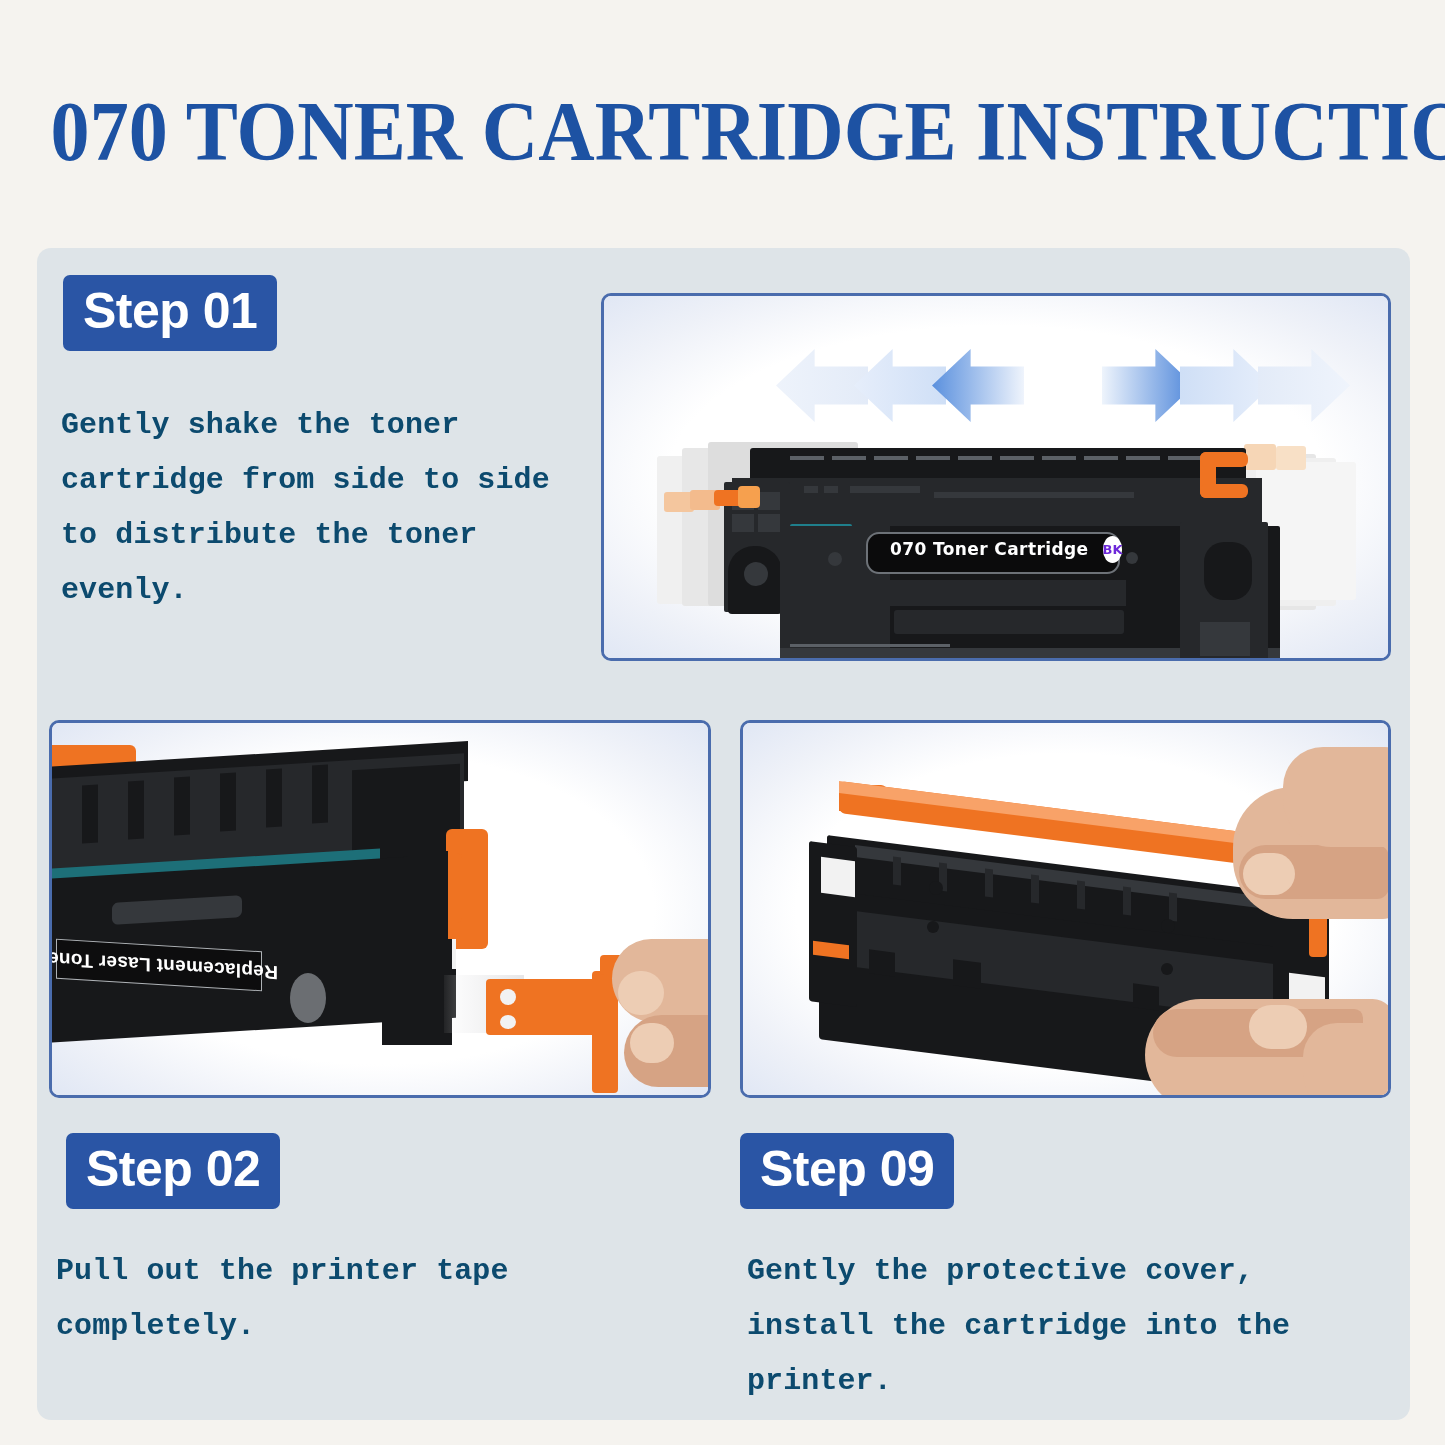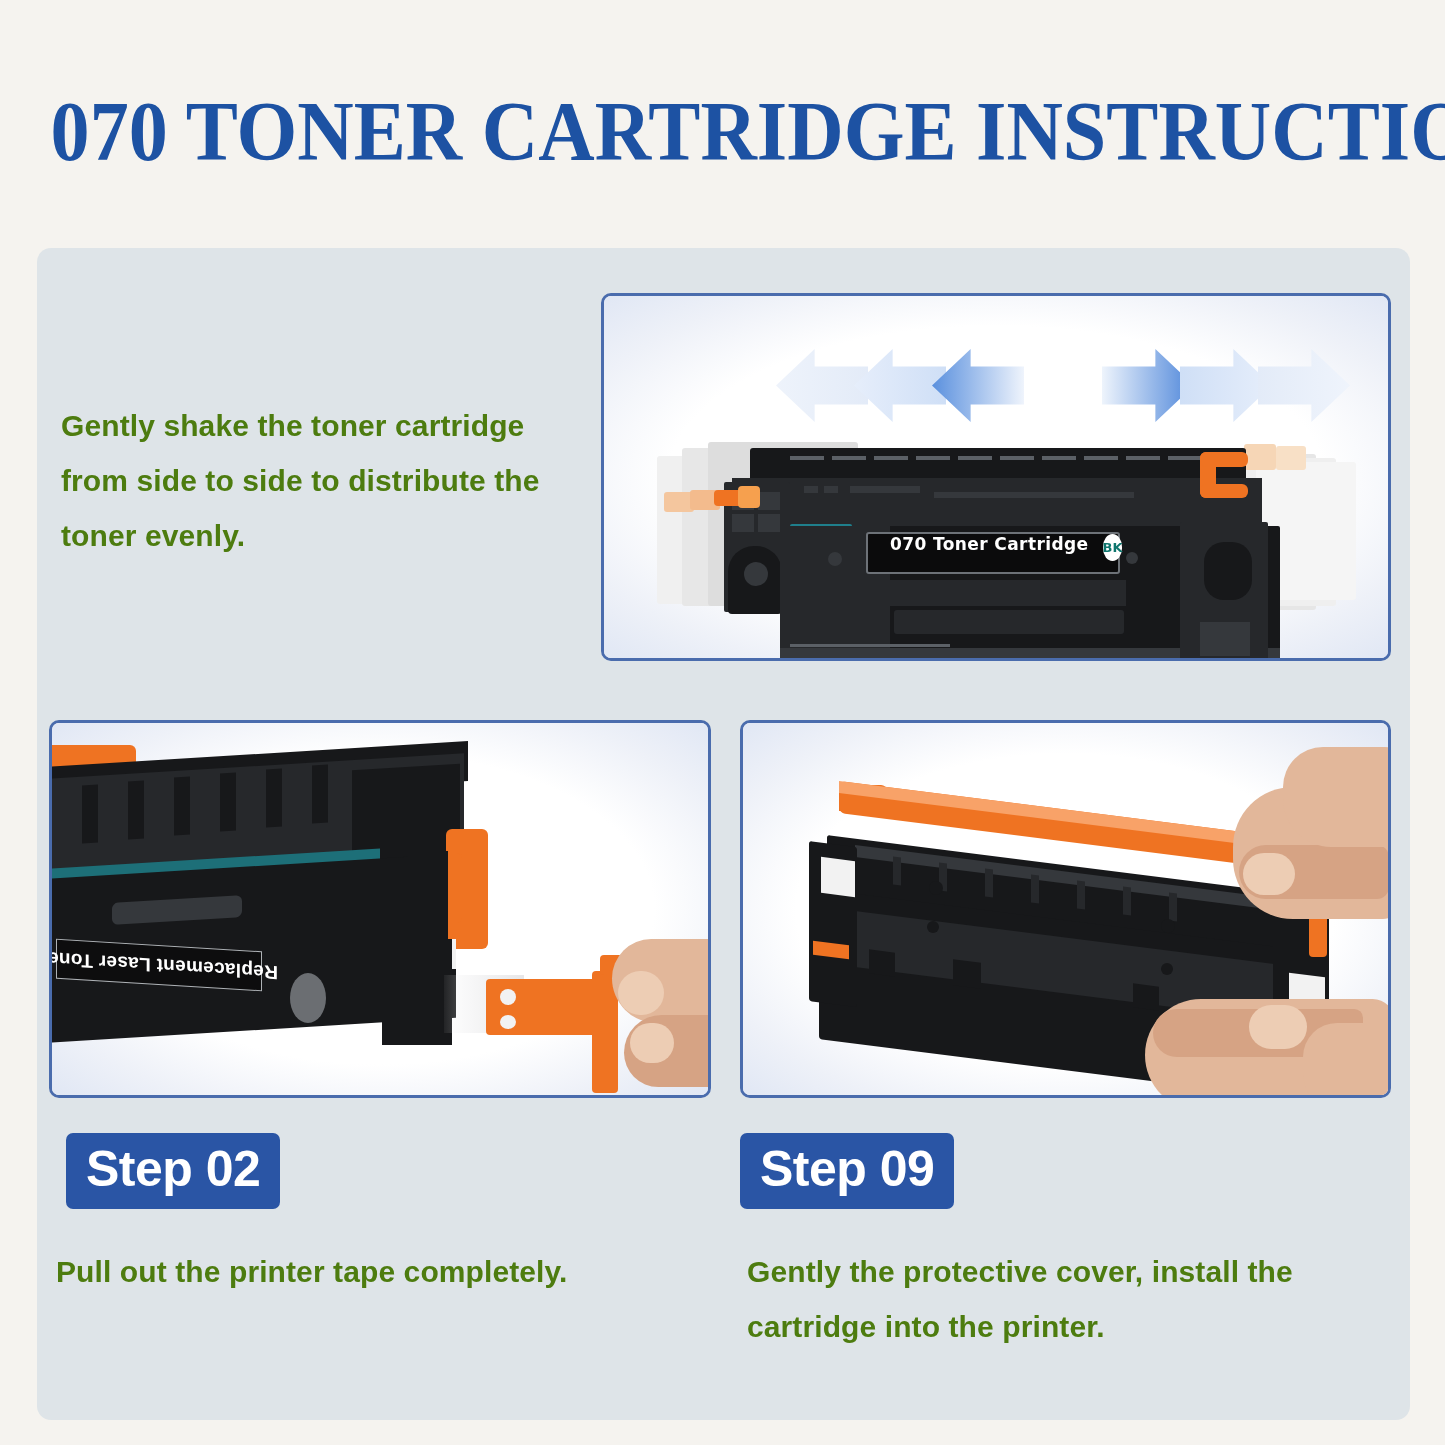--- a/index.html
+++ b/index.html
@@ -51,22 +51,22 @@
     line-height: 54px;
     padding: 9px 20px 13px 20px;
     border-radius: 7px;
     white-space: nowrap;
     letter-spacing: -0.5px;
   }
 
   
   .step-desc {
     position: absolute;
-    color: #4d7c0f;
-    font-family: Liberation Sans, sans-serif;
+    color: #0c4a6e;
+    font-family: Liberation Mono, monospace;
     font-weight: bold;
     font-size: 30px;
     line-height: 55px;
     letter-spacing: 0.1px;
   }
 
   
   .photo-panel {
     position: absolute;
     background: #ffffff;
@@ -116,39 +116,39 @@
   .blk3 { position: absolute; background: #35383c; }
   .hl { position: absolute; background: #5b6066; }
   .orng { position: absolute; background: #ef7322; }
   .orng2 { position: absolute; background: #f6a04e; }
   .wht { position: absolute; background: #f2f2f2; }
 
   .label-plate {
     position: absolute;
     background: #0b0b0c;
     border: 2px solid #6d7278;
-    border-radius: 3px;
+    border-radius: 13px;
     display: flex;
-    align-items: flex-start;
+    align-items: center;
     justify-content: space-between;
     padding: 0 12px 8px 22px;
   }
   .label-plate .lp-text {
     color: #ffffff;
     font-family: "DejaVu Sans", sans-serif;
     font-weight: bold;
     font-size: 17px;
     letter-spacing: 0.4px;
     white-space: nowrap;
   }
   .label-plate .lp-bk {
     width: 27px; height: 27px;
     border-radius: 50%;
     background: #ffffff;
-    color: #0f766e;
+    color: #6d28d9;
     font-family: "DejaVu Sans", sans-serif;
     font-weight: bold;
     font-size: 13px;
     display: flex; align-items: center; justify-content: center;
     margin-left: 14px;
   }
 
   
   .mirror-label {
     position: absolute;
@@ -171,20 +171,21 @@
   .skin2 { position: absolute; background: #d6a384; }
   .skin3 { position: absolute; background: #edcdb4; }
 </style>
 </head>
 <body>
 
 <div class="page-title">070 TONER CARTRIDGE INSTRUCTION</div>
 
 <div class="card">
 
+  <div class="step-badge" style="left:26px; top:27px;">Step 01</div>
 
   <div class="step-desc" style="left:24px; top:150px; width:525px;">Gently shake the toner cartridge from side to side to distribute the toner evenly.</div>
 </div>
 
 <div class="photo-panel" id="panel-step1">
   <div class="glow"></div>
 
   <div class="arrow-row">
 
     <div class="arrow arrow-left" style="left:172px; top:53px;">

